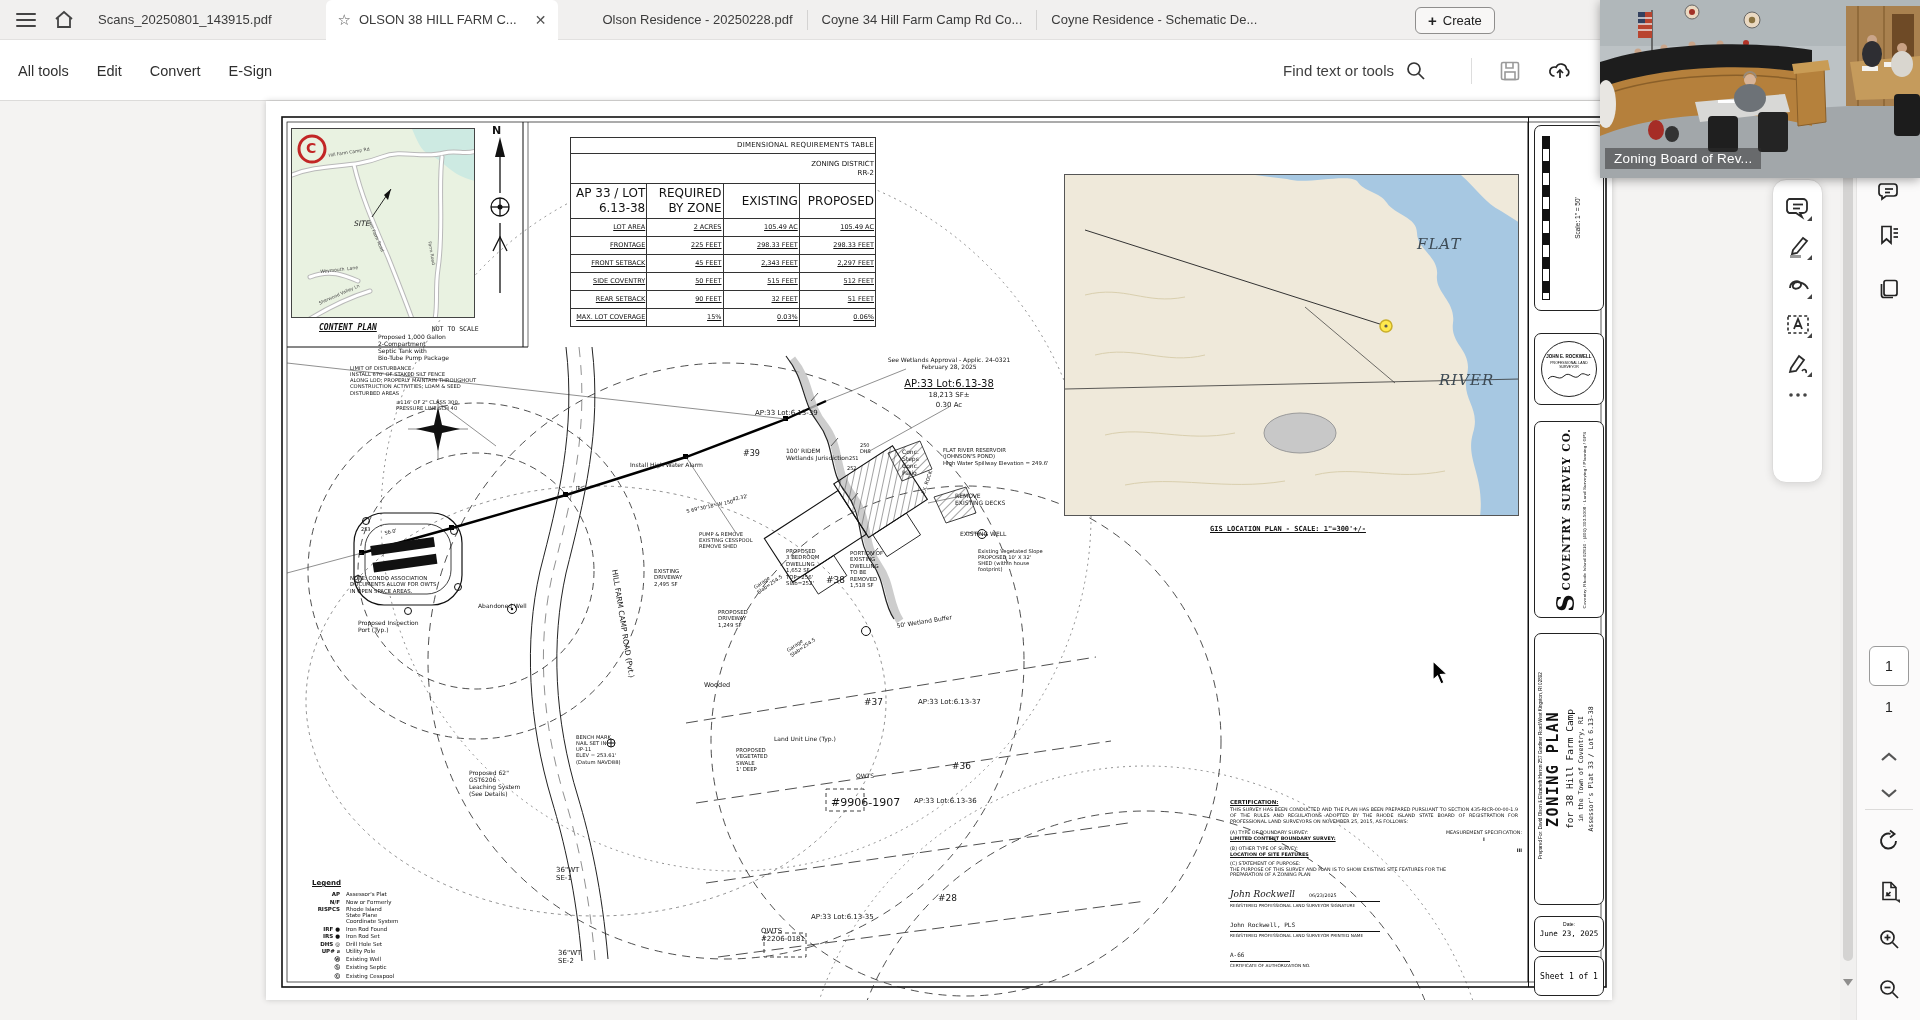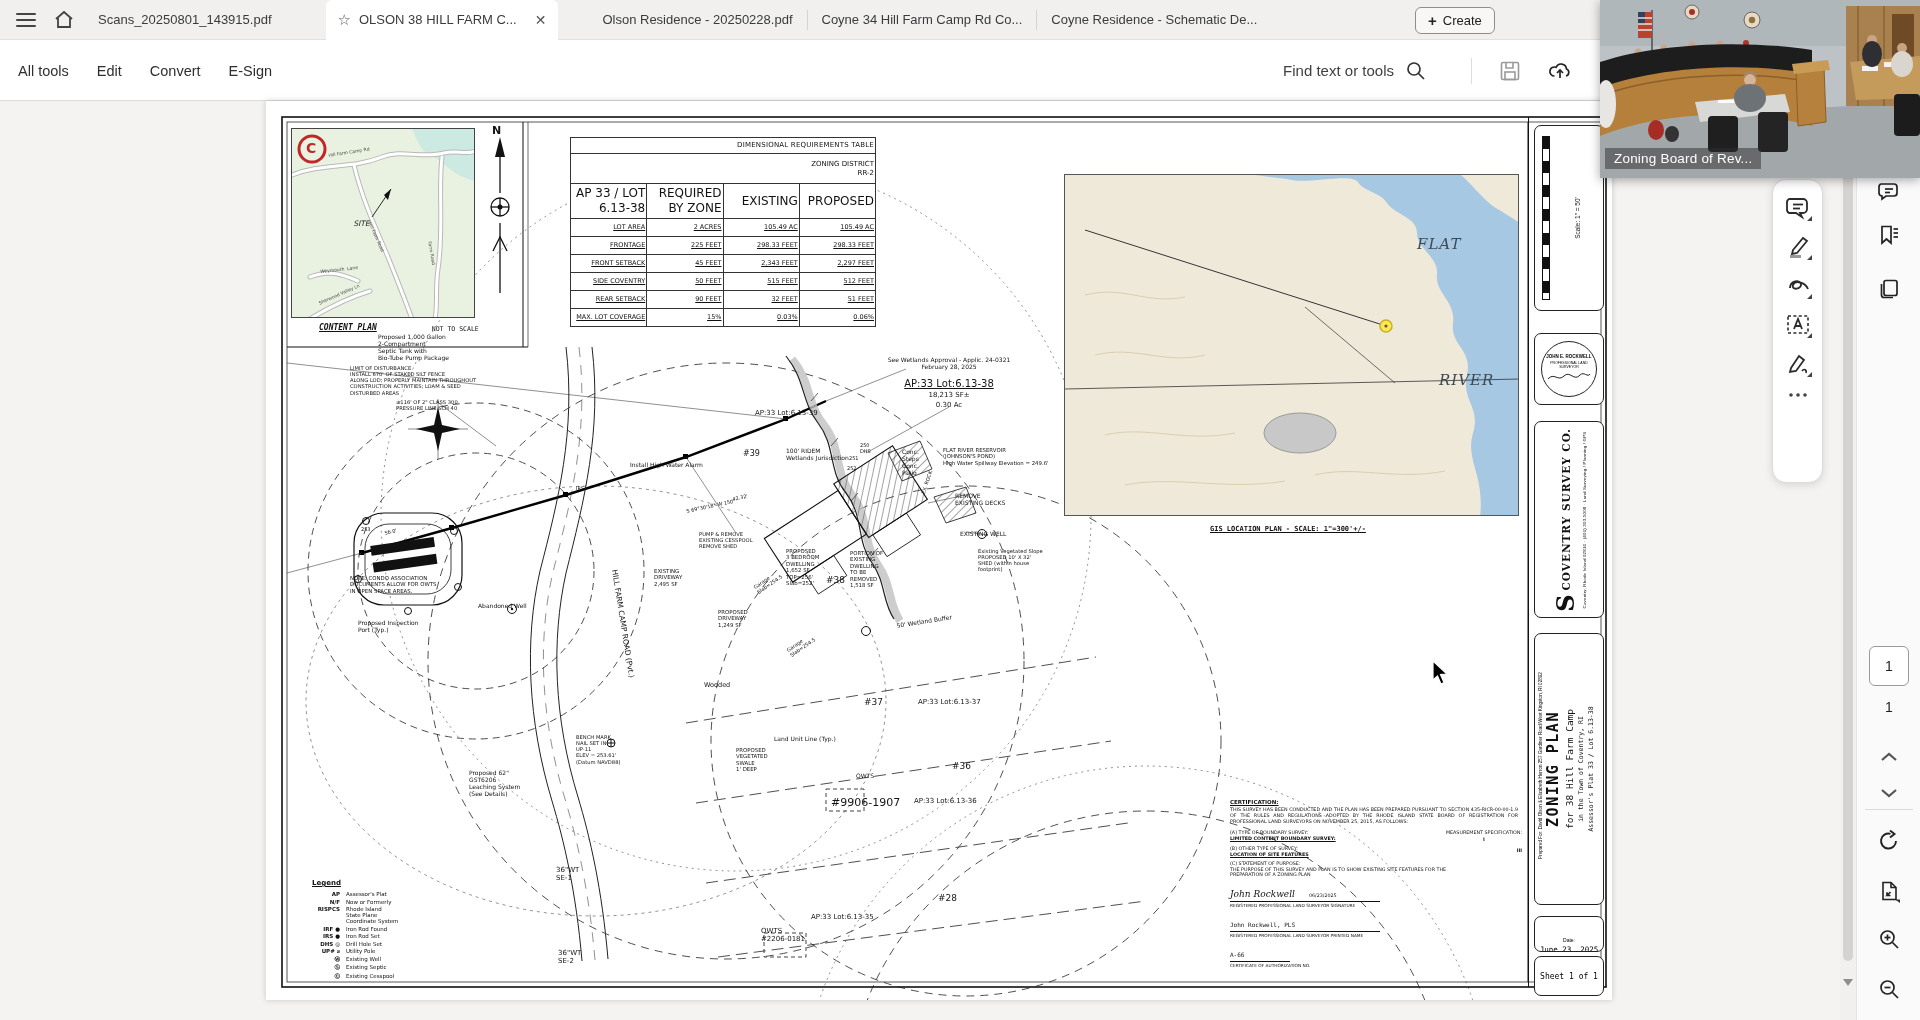--- a/index.html
+++ b/index.html
@@ -103,21 +103,21 @@
   .tb-firm { top:304px; height:197px; }
   .firmname { font-family:"DejaVu Serif", serif; font-weight:bold; font-size:10.5px; letter-spacing:1px;}
   .firmS { font-family:"DejaVu Serif", serif; font-size:24px; font-weight:bold; margin-right:4px; vertical-align:middle;}
   .firmaddr { font-size:4.4px; letter-spacing:.2px; margin-top:2px;}
   .tb-plan { top:516px; height:272px; }
   .zp1 { font-size:15px; font-weight:bold; letter-spacing:1.5px; font-family:"DejaVu Sans Mono", monospace;}
   .zp2 { font-size:9.5px; margin-top:2px; font-family:"DejaVu Sans Mono", monospace;}
   .zp3 { font-size:6.5px; margin-top:2px; font-family:"DejaVu Sans Mono", monospace;}
   .prep { position:absolute; left:1px; top:50%; transform:translateY(-50%) rotate(-90deg); transform-origin:center; font-size:4.6px; white-space:nowrap; width:8px;}
   .prep span { display:inline-block; transform:translateX(-46%);}
-  .tb-date { top:799px; height:36px; text-align:center; padding-top:20px;}
+  .tb-date { top:799px; height:36px; text-align:center; padding-top:4px;}
   .tb-date .dl { font-size:5px; }
   .tb-date .dv { font-size:7.5px; font-family:"DejaVu Sans Mono", monospace; margin-top:2px;}
   .tb-sheet { top:839px; height:40px; display:flex; align-items:center; justify-content:center;
     font-size:8px; font-family:"DejaVu Sans Mono", monospace;}
 
   
   .scrollbar { position:absolute; left:1840px; top:101px; width:16px; height:919px; background:#f1f0ef; }
   .sb-thumb { position:absolute; left:3px; top:4px; width:10px; height:856px; background:#d4d3d2; border-radius:5px;}
   .sb-down { position:absolute; left:3px; top:878px; width:0; height:0; border-left:5px solid transparent; border-right:5px solid transparent; border-top:7px solid #8f8e8d; }
   .rail { position:absolute; left:1856px; top:101px; width:64px; height:919px; background:#fbfafa; border-left:1px solid #e5e4e3;}

